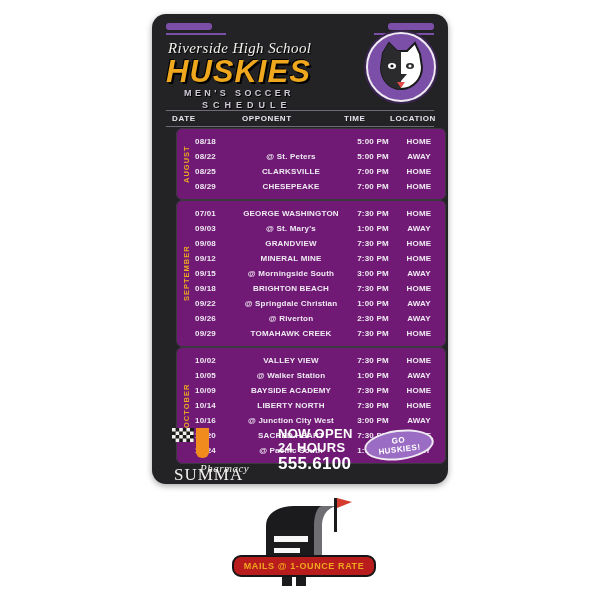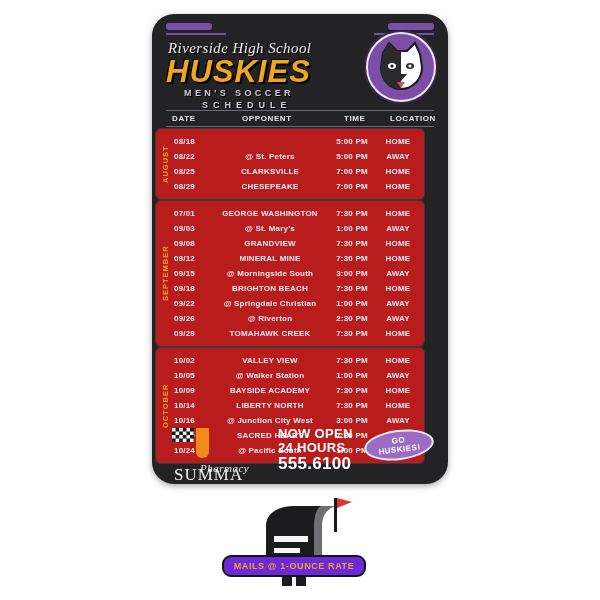--- a/index.html
+++ b/index.html
@@ -8,21 +8,21 @@
     background:#ffffff;
     font-family:"Liberation Sans", sans-serif;
     overflow:hidden;
   }
   .stage{position:relative;width:600px;height:600px;}
 
   
   .card{
     position:absolute;left:152px;top:14px;width:296px;height:470px;
     background:#232225;
-    border-radius:22px;
+    border-radius:14px;
     box-shadow:0 2px 6px rgba(0,0,0,.35);
     overflow:hidden;
   }
   .card-inner{position:absolute;inset:0;}
 
   
   .flourish{position:absolute;top:9px;height:7px;width:46px;background:#7b4fa8;border-radius:3px;}
   .flourish.l{left:14px;}
   .flourish.r{right:14px;}
   .flourish-line{position:absolute;top:19px;height:2px;background:#7b4fa8;}
@@ -68,22 +68,22 @@
     color:#e8e4ee;font-size:8px;font-weight:bold;letter-spacing:.6px;
   }
   .colhead span{position:absolute;top:3px;}
   .c-date{left:6px;}
   .c-opp{left:76px;}
   .c-time{left:178px;}
   .c-loc{left:224px;}
 
   
   .block{
-    position:absolute;left:3px;width:268px;
-    background:#b91c1c;
+    position:absolute;left:24px;width:268px;
+    background:#701a75;
     border-radius:6px;
     border:1px solid #3b3940;
   }
   .month-tab{
     position:absolute;left:2px;top:6px;bottom:6px;width:14px;
     color:#efa81e;font-size:7.5px;font-weight:bold;letter-spacing:1px;
     writing-mode:vertical-rl;transform:rotate(180deg);
     display:flex;align-items:center;justify-content:center;
     text-align:center;
   }
@@ -108,22 +108,22 @@
     position:absolute;right:0px;top:6px;width:66px;height:26px;border-radius:50%;
     background:#9b6cc4;border:2px solid #efe9f2;
     transform:rotate(-7deg);
     display:flex;flex-direction:column;align-items:center;justify-content:center;
   }
   .gohuskies b{display:block;color:#ffffff;font-size:8px;font-weight:bold;letter-spacing:.5px;line-height:9px;}
 
   
   .mailbox{position:absolute;left:236px;top:492px;width:128px;height:96px;}
   .mail-badge{
-    position:absolute;left:222px;top:555px;width:140px;height:18px;
-    background:#6d28d9;border:2px solid #151517;border-radius:9px;
+    position:absolute;left:232px;top:555px;width:140px;height:18px;
+    background:#b91c1c;border:2px solid #151517;border-radius:9px;
     display:flex;align-items:center;justify-content:center;text-align:center;
   }
   .mail-badge span{color:#efa81e;font-size:9px;font-weight:bold;letter-spacing:.6px;}
 </style>
 </head>
 <body>
 
 <div class="stage">
 
   <div class="card">

